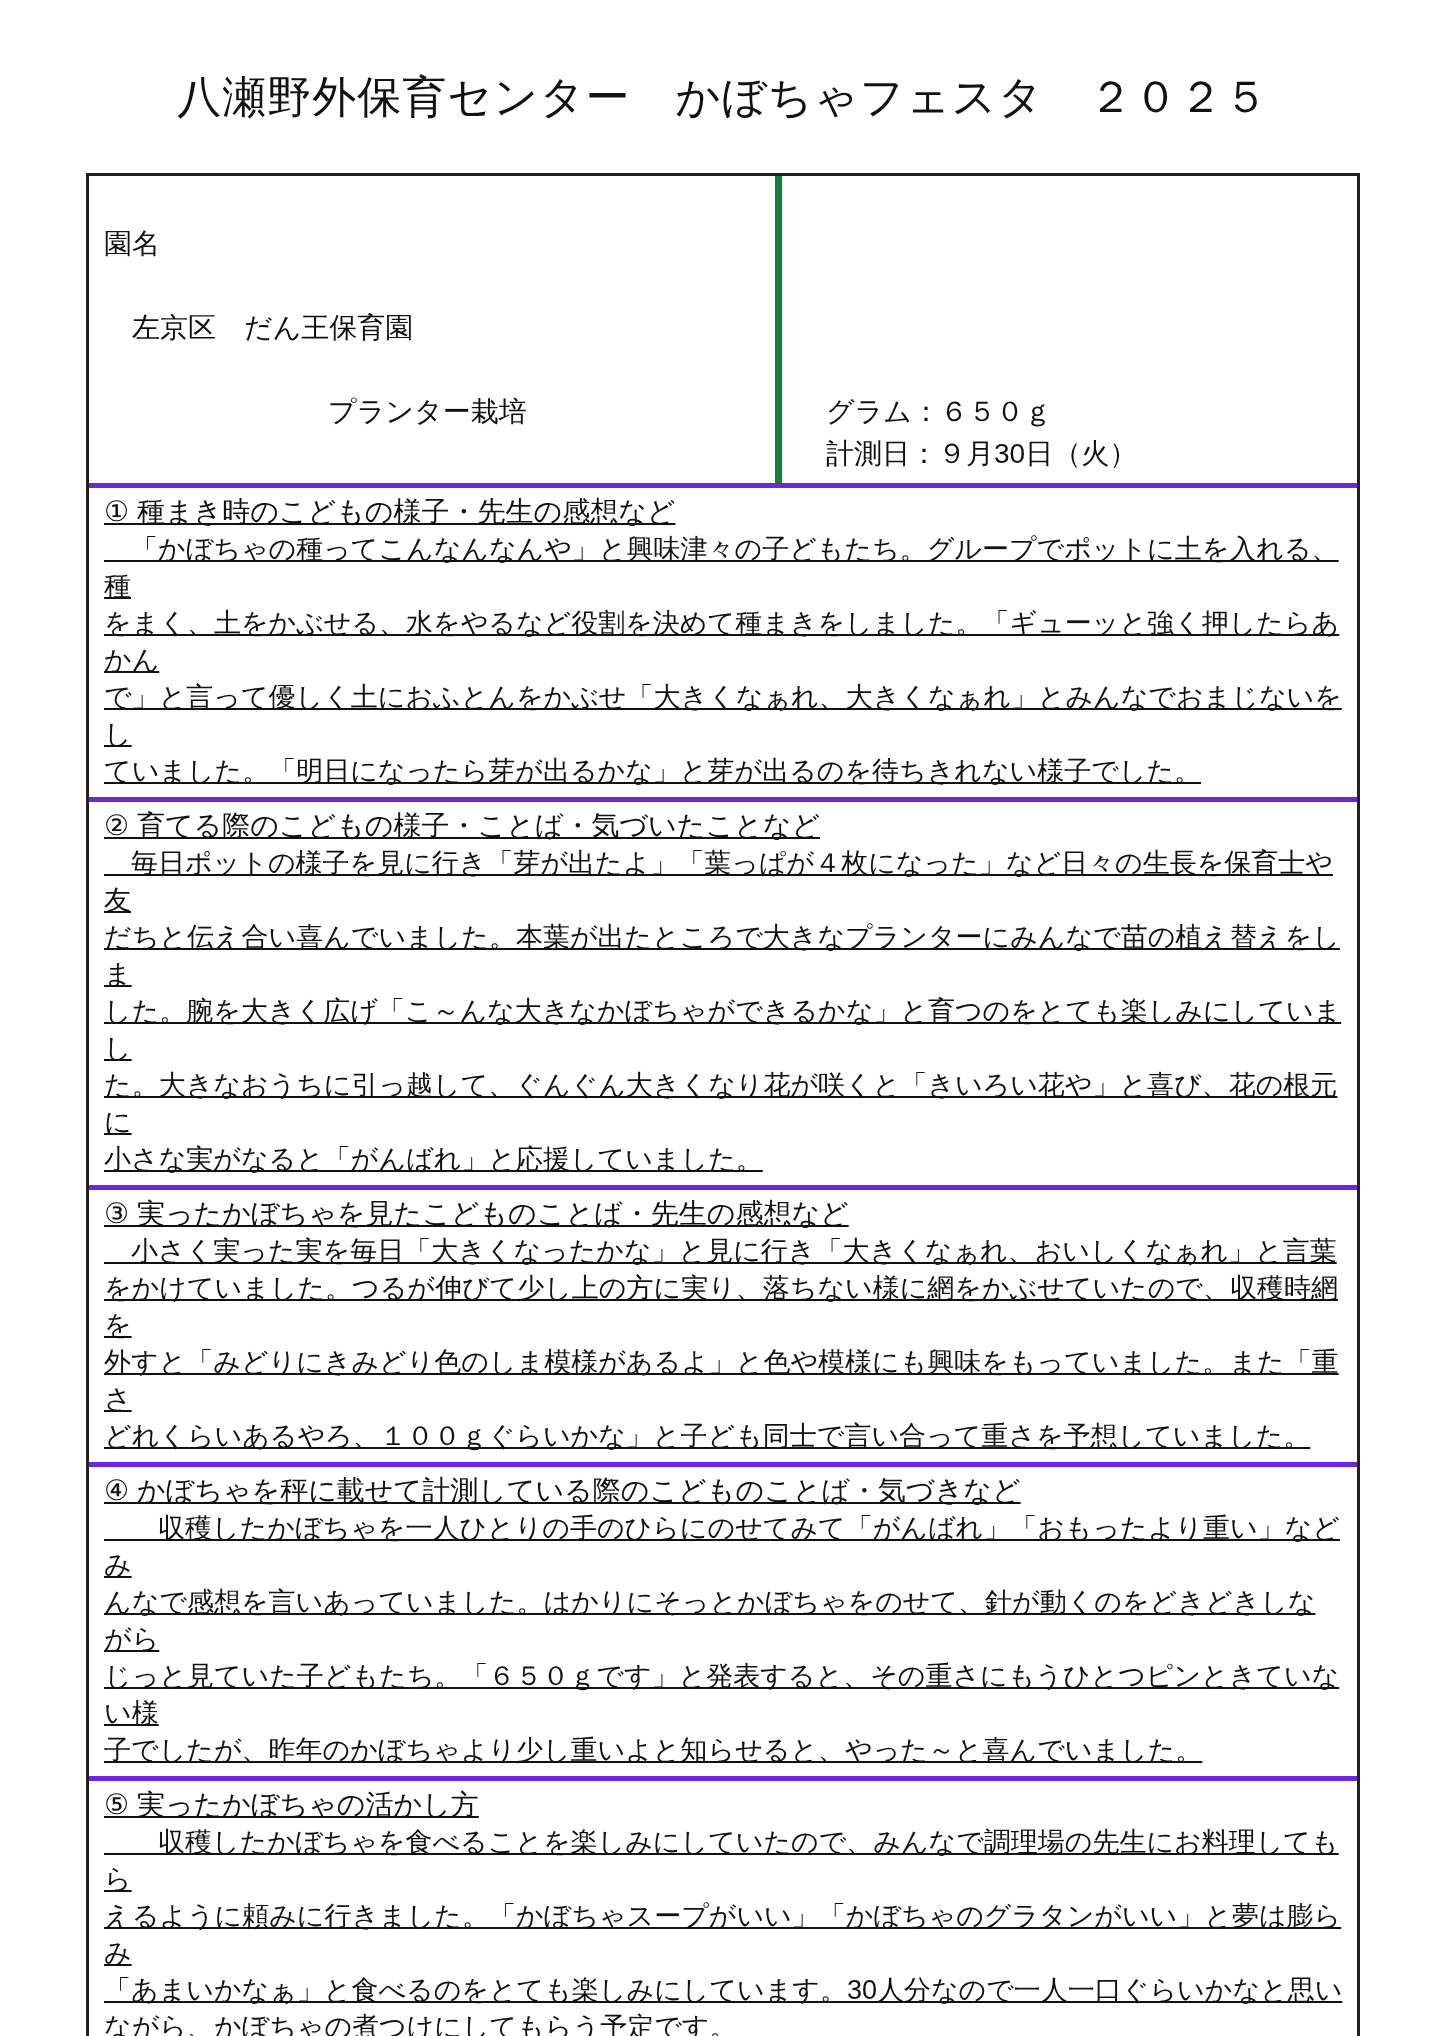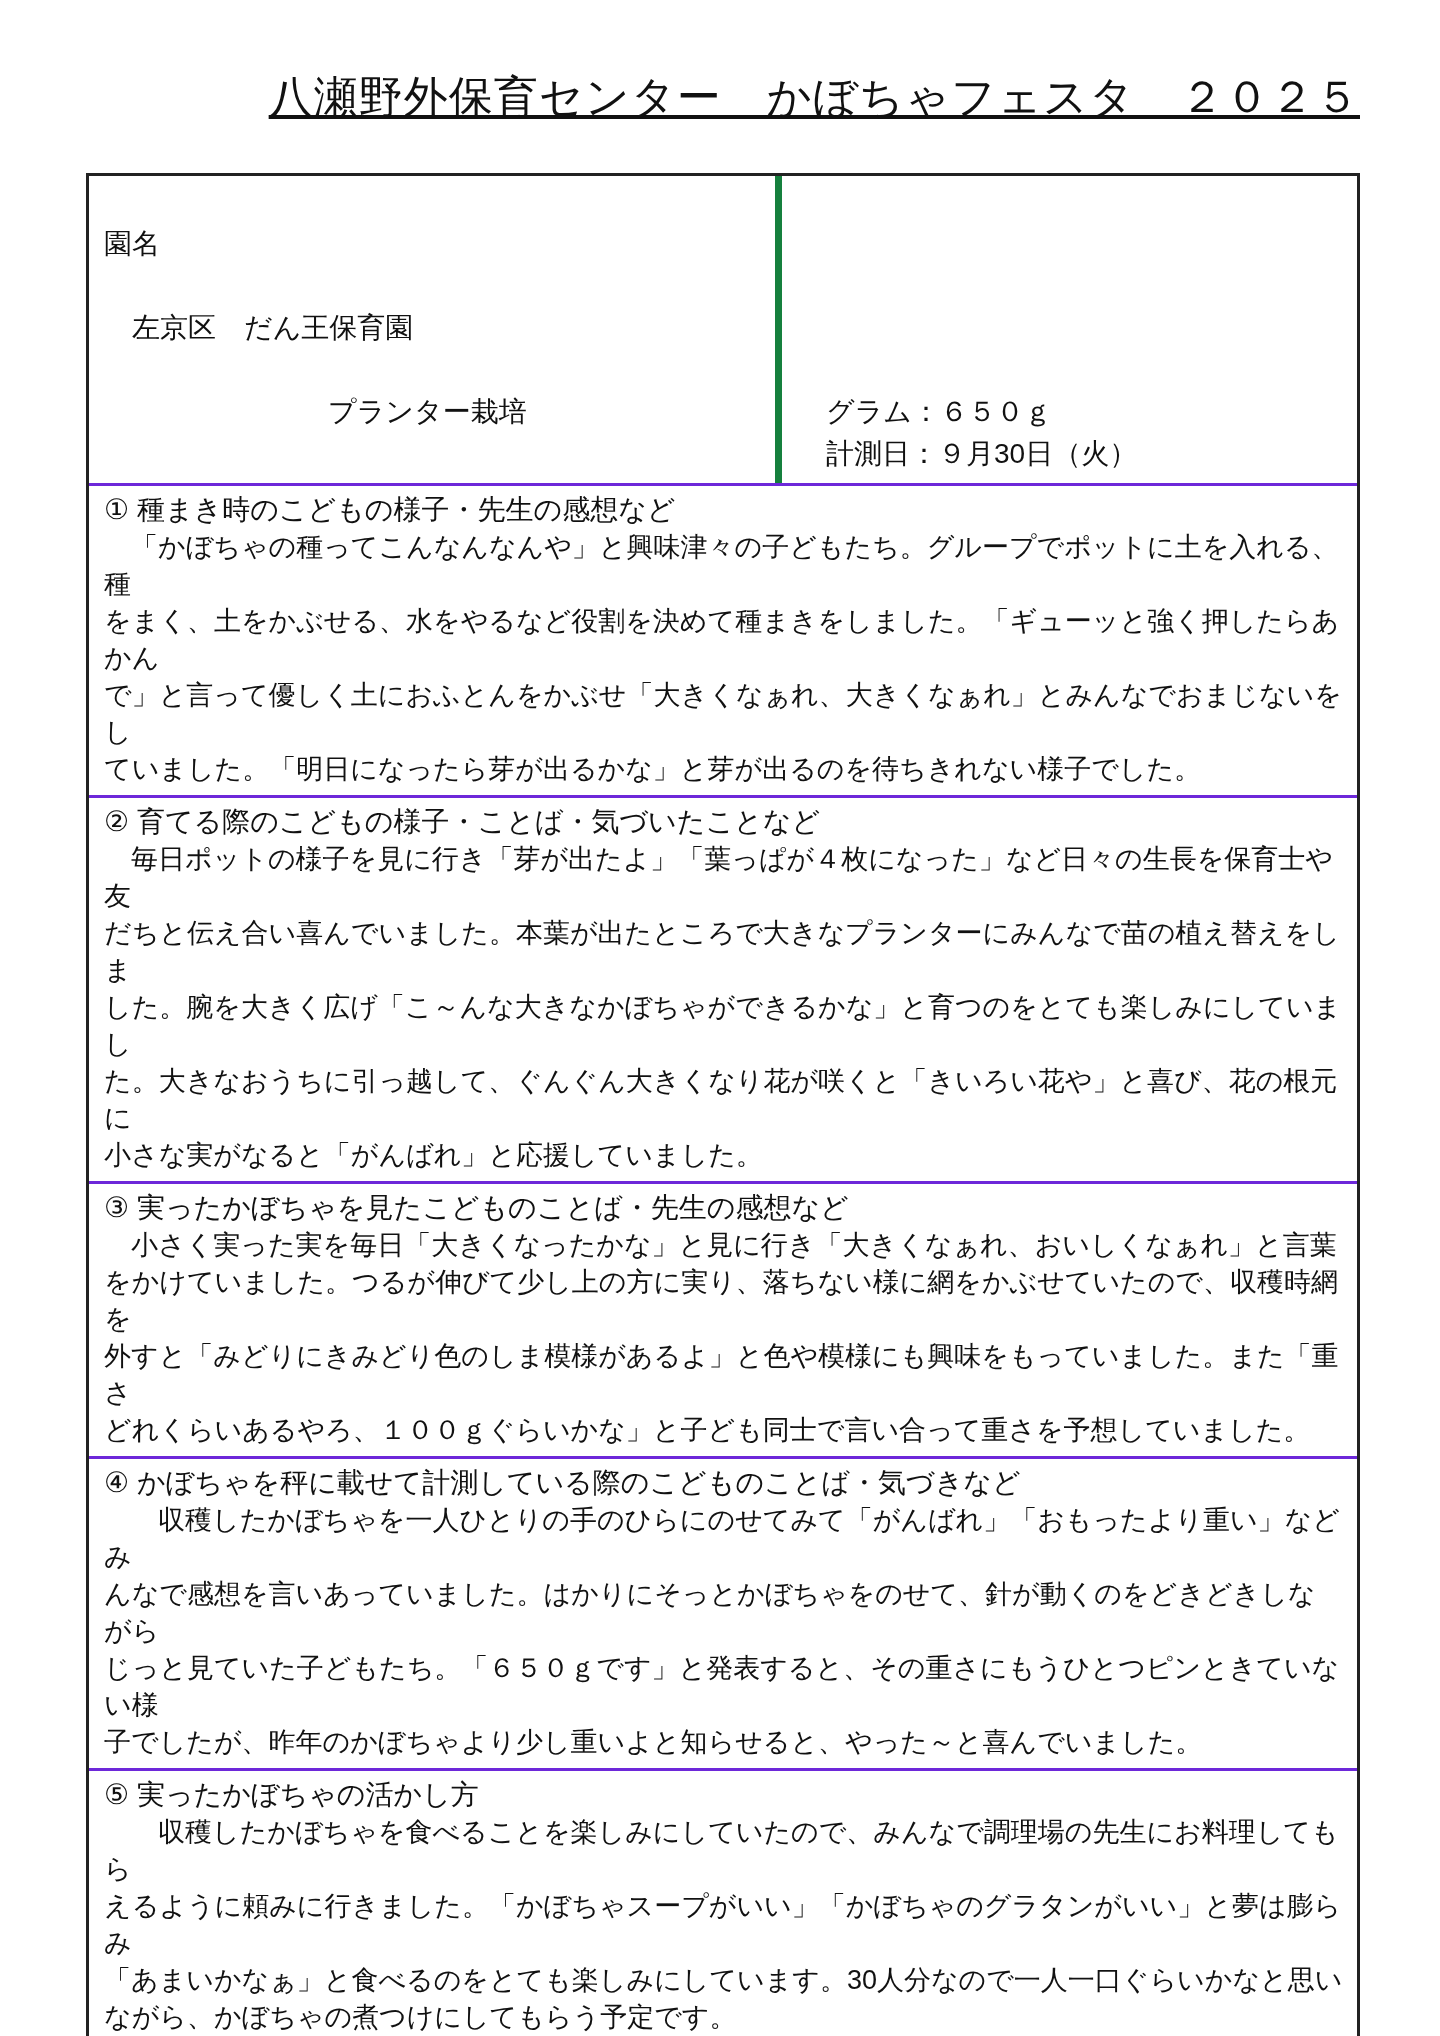--- a/index.html
+++ b/index.html
@@ -11,27 +11,26 @@
     width: 1440px;
     height: 2036px;
     position: relative;
     font-family: "Liberation Sans", "DejaVu Sans", sans-serif;
     color: #111111;
     -webkit-font-smoothing: antialiased;
   }
   .page-title {
     margin: 72px 0 0 86px;
     width: 1274px;
-    text-align: right;
+    text-align: center;
     font-size: 44px;
     line-height: 50px;
     font-weight: normal;
     white-space: pre;
     letter-spacing: 1px;
-    text-decoration: underline;
   }
   .doc-table {
     margin: 51px 0 0 86px;
     width: 1274px;
     border: 3px solid #222222;
     border-bottom-width: 4px;
     box-sizing: border-box;
     background: #ffffff;
   }
   .info-row {
@@ -51,21 +50,22 @@
     border-left: 7px solid #15803d;
     box-sizing: border-box;
     padding: 0 10px 8px 44px;
     display: flex;
     flex-direction: column;
     justify-content: flex-end;
     font-size: 28px;
     line-height: 42px;
   }
   .section-row {
-    border-top: 3px solid #6d28d9;
+    border-top: 5px solid #6d28d9;
+    text-decoration: underline;
   }
   .section-heading {
     font-size: 28px;
     line-height: 38px;
     padding: 5px 14px 0 15px;
     white-space: pre-line;
   }
   .section-body {
     font-size: 27px;
     line-height: 37px;

